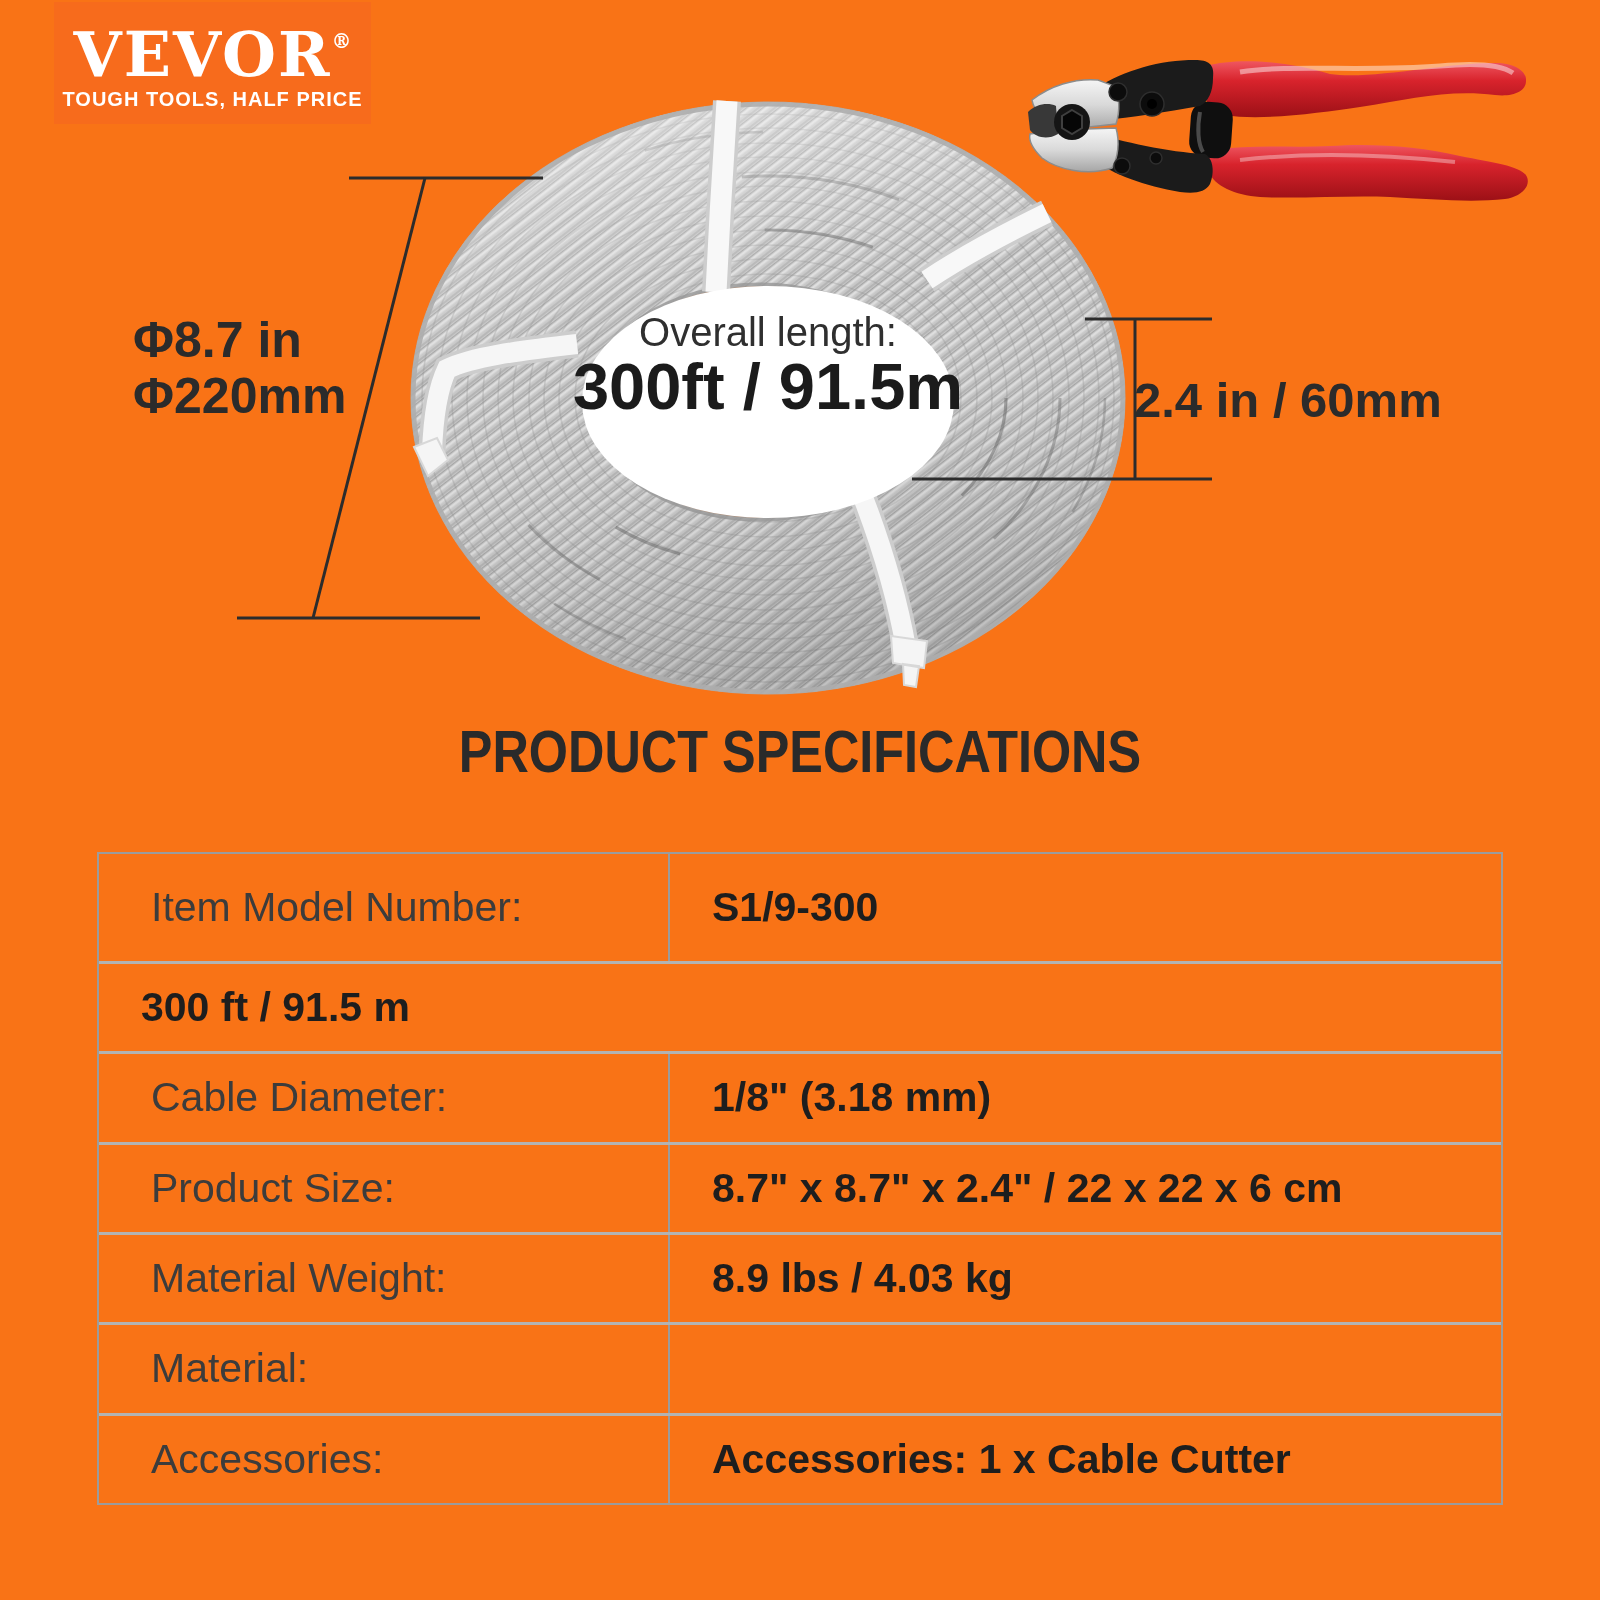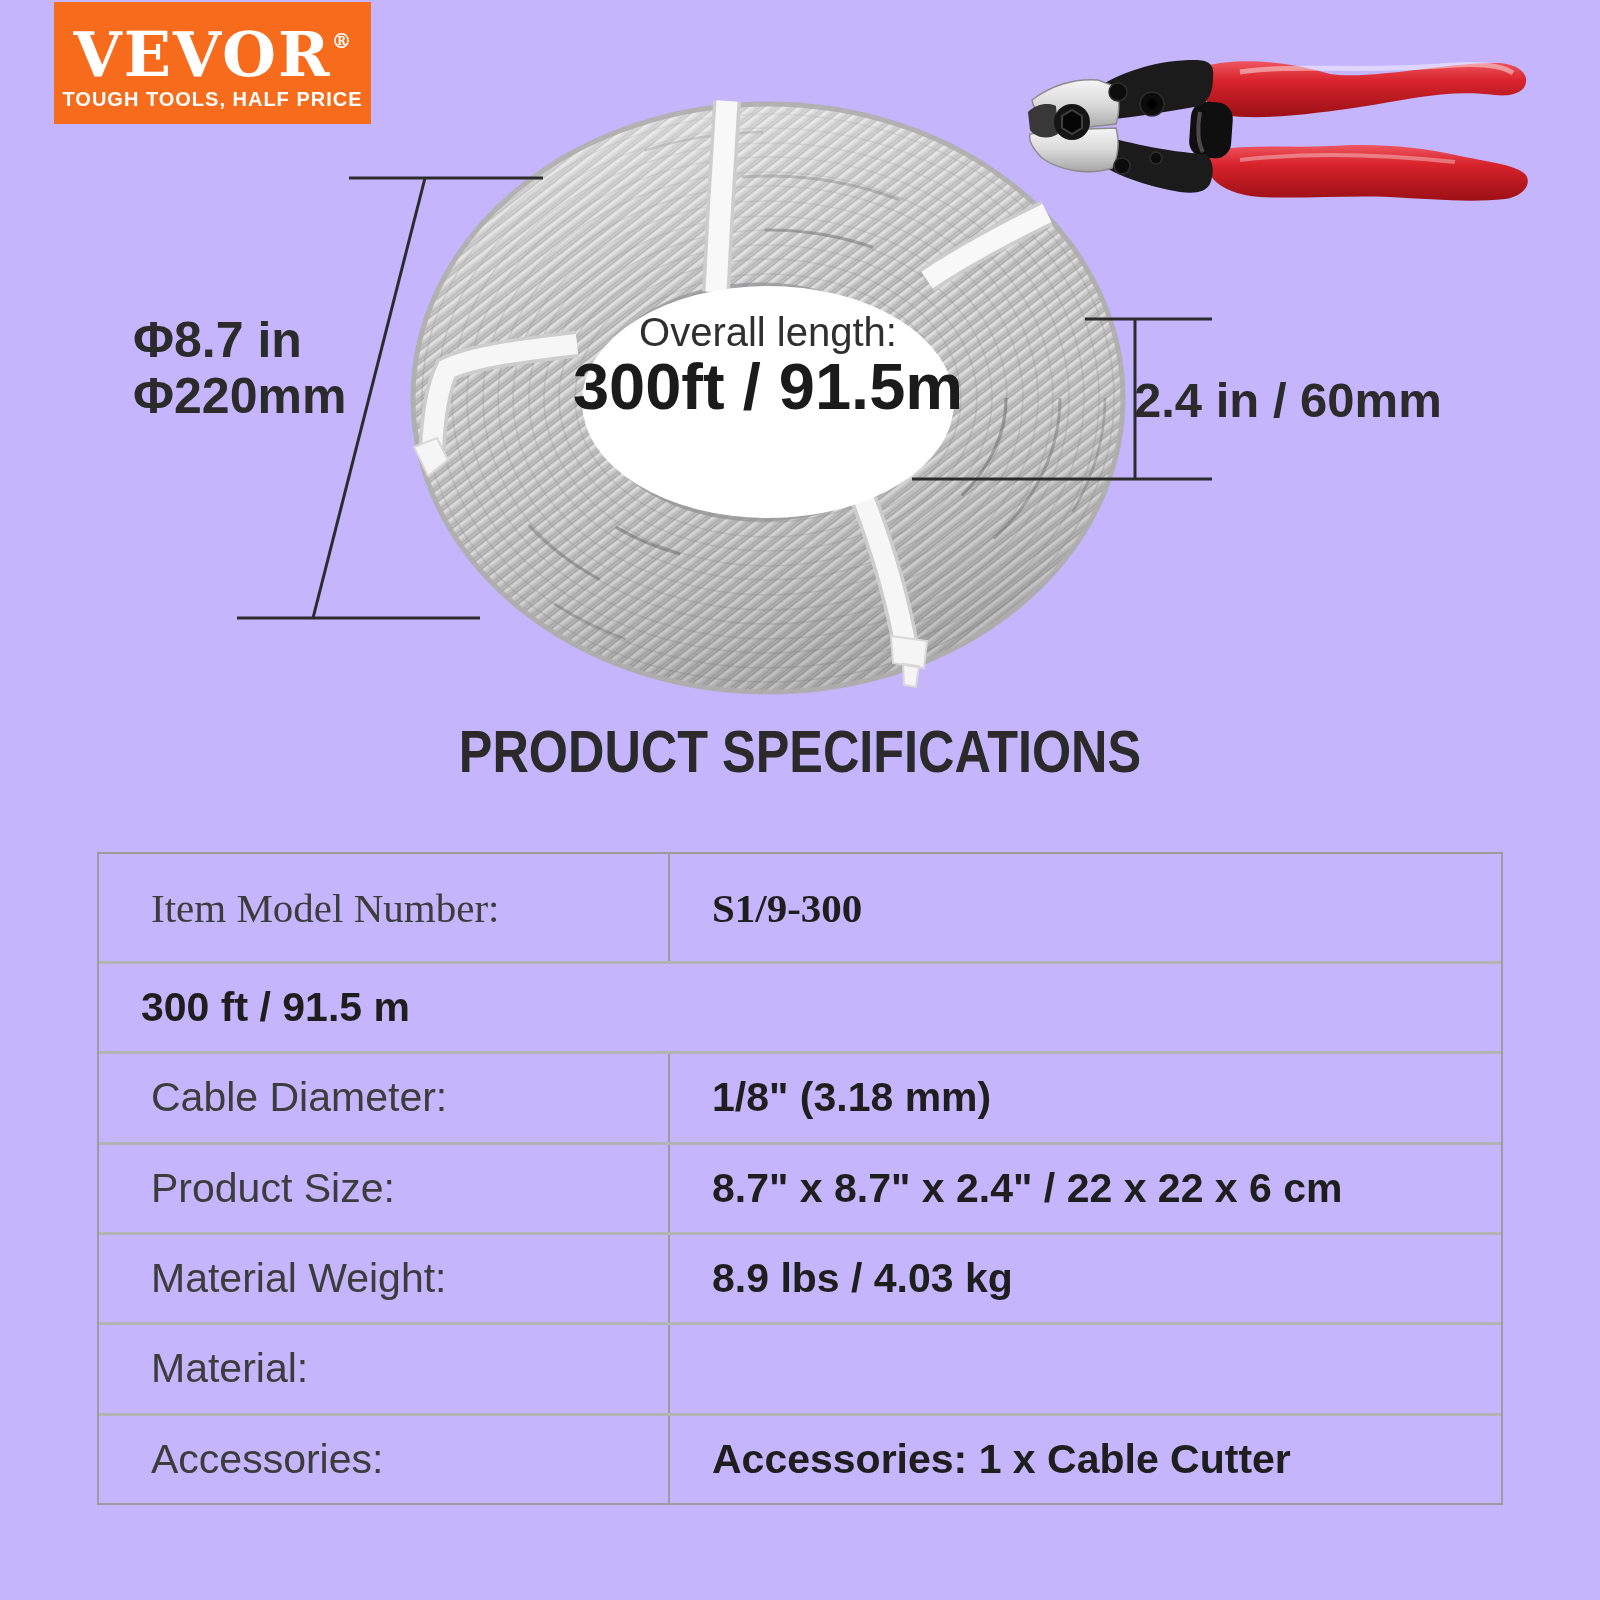--- a/index.html
+++ b/index.html
@@ -1,16 +1,16 @@
 <!DOCTYPE html>
 <html><head>
 <meta charset="utf-8">
 <style>
   html,body{margin:0;padding:0;background:#fff;}
-  .stage{position:relative;width:1600px;height:1600px;background:#c4b5fd;overflow:hidden;
+  .stage{position:relative;width:1600px;height:1600px;background:#f97316;overflow:hidden;
          font-family:"Liberation Sans",sans-serif;}
   
   .logo{position:absolute;left:54px;top:2px;width:317px;height:122px;background:#F76B1C;
         color:#fff;text-align:center;}
   .logo-word{margin-top:8px;font-family:"DejaVu Serif",serif;font-weight:bold;font-size:62px;
              line-height:62px;letter-spacing:2px;white-space:nowrap;}
   .logo-reg{font-family:"DejaVu Serif",serif;font-weight:bold;font-size:20px;vertical-align:28px;letter-spacing:0;}
   .logo-tagline{margin-top:2px;font-size:20px;font-weight:bold;letter-spacing:1px;white-space:nowrap;}
   
   .illus{position:absolute;left:0;top:0;width:1600px;height:760px;}
@@ -22,21 +22,21 @@
   .coil-label .l2{font-size:65px;font-weight:bold;color:#1b1b1b;margin-top:5px;line-height:52px;}
   
   .spec-title{position:absolute;left:0;top:720px;width:1600px;margin:0;text-align:center;
               font-size:60px;line-height:64px;font-weight:bold;color:#2a2a2a;
               transform:scaleX(0.84);letter-spacing:0px;}
   
   .spec-table{position:absolute;left:97px;top:852px;width:1406px;height:653px;
               border:2px solid #9c9c9c;box-sizing:border-box;display:grid;
               grid-template-rows:107px repeat(6,1fr);}
   .spec-row{display:grid;grid-template-columns:571px 1fr;border-top:3px solid #b3b3b3;min-height:0;}
-  .spec-row:first-child{border-top:none;font-family:Liberation Serif, serif;}
+  .spec-row:first-child{border-top:none;}
   .cell-label{border-right:2px solid #9c9c9c;display:flex;align-items:center;
               padding-left:52px;font-size:41px;color:#3c3c3c;}
   .cell-value{display:flex;align-items:center;padding-left:42px;font-size:41px;
               font-weight:bold;color:#1e1e1e;}
 </style>
 </head>
 <body>
 
 <div class="stage">
 

